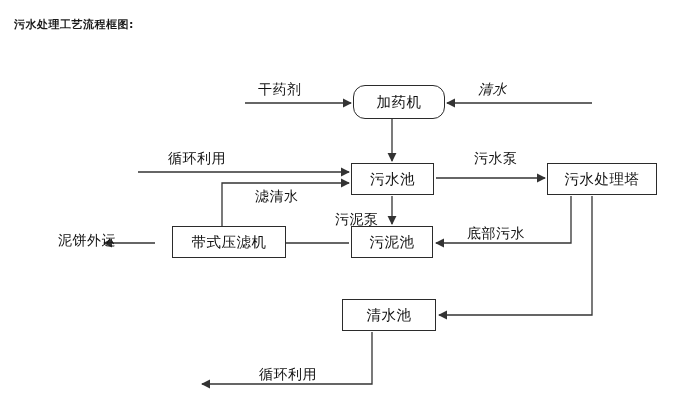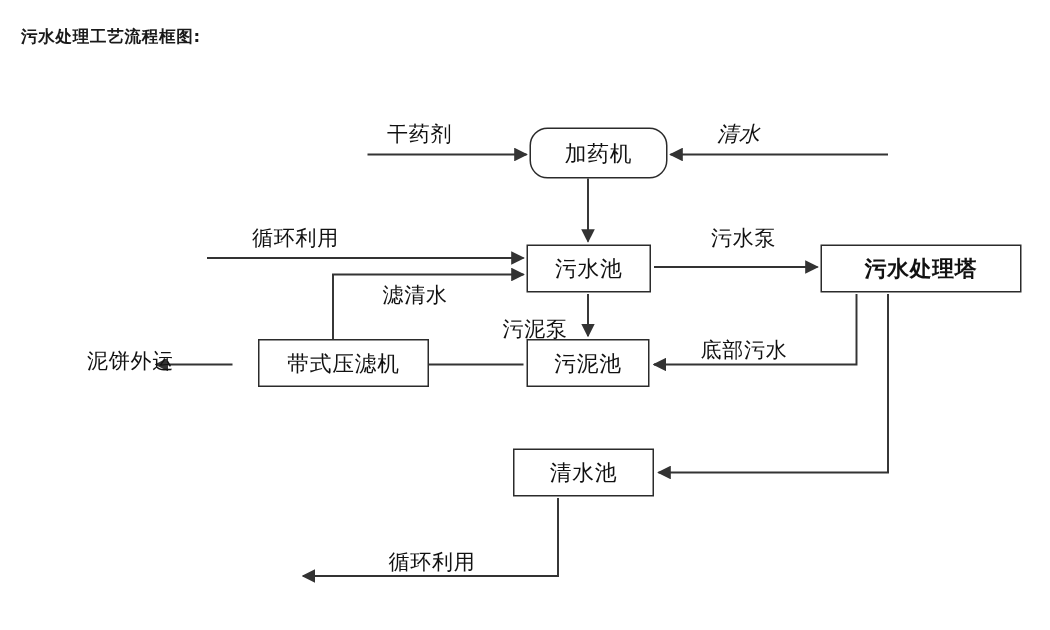--- a/index.html
+++ b/index.html
@@ -101,21 +101,21 @@
       <path d="M 372 332 L 372 384 L 202 384" marker-end="url(#arrow-r)"></path>
     </g>
   </svg>
 
   <div class="node-box" style="left:353px; top:85px; width:92px; height:34px;border-radius:12px;">
     <span>加药机</span>
   </div>
   <div class="node-box" style="left:351px; top:163px; width:83px; height:32px;">
     <span>污水池</span>
   </div>
-  <div class="node-box" style="left:547px; top:163px; width:134px; height:32px;font-weight:bold;">
+  <div class="node-box" style="left:547px; top:163px; width:110px; height:32px;">
     <span>污水处理塔</span>
   </div>
   <div class="node-box" style="left:157px; top:226px; width:114px; height:32px;margin-left:15px;">
     <span>带式压滤机</span>
   </div>
   <div class="node-box" style="left:342px; top:299px; width:94px; height:32px;">
     <span>清水池</span>
   </div>
   <div class="node-box" style="left:351px; top:226px; width:82px; height:32px;">
     <span>污泥池</span>

